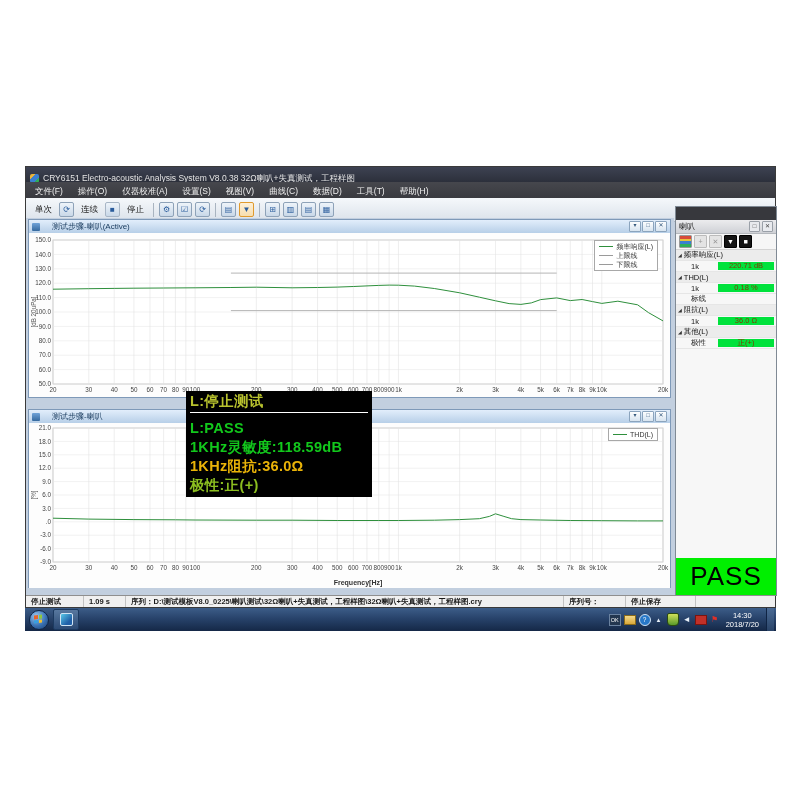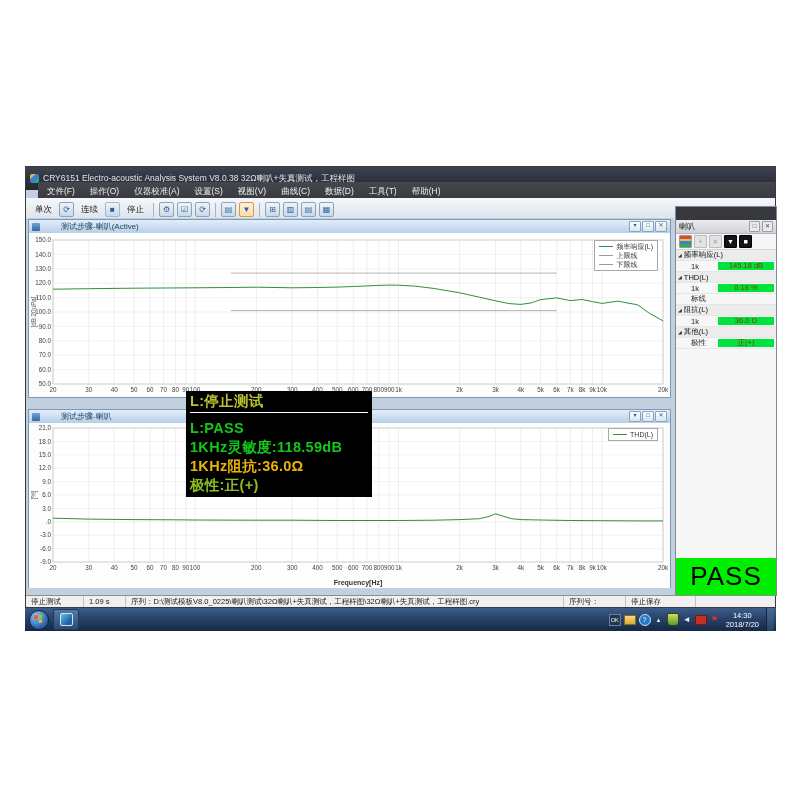--- a/index.html
+++ b/index.html
@@ -3,36 +3,36 @@
 <meta charset="utf-8">
 <style>
   html,body{margin:0;padding:0;background:#fff;}
   .canvas{position:relative;width:800px;height:800px;background:#ffffff;overflow:hidden;
           font-family:"Liberation Sans","DejaVu Sans",sans-serif;-webkit-font-smoothing:antialiased;}
   
   .app{position:absolute;left:25px;top:166px;width:751px;height:442px;background:#c2cfdf;border:1px solid #3a3a3a;box-sizing:border-box;}
   .titlebar{position:absolute;left:0;top:0;right:0;height:15px;background:linear-gradient(#3d4252,#23262f);
             display:flex;align-items:center;gap:4px;padding:4px 4px;color:#e4e4e4;font-size:8.5px;white-space:nowrap;overflow:hidden;}
   .appicon{width:9px;height:9px;background:linear-gradient(135deg,#e8b33a 0 30%,#3a7fd0 30% 70%,#2fae5a 70%);border-radius:2px;flex:0 0 auto;}
-  .menubar{position:absolute;left:12px;top:15px;right:0;height:20px;background:linear-gradient(#46474d,#36373c);
+  .menubar{position:absolute;left:0;top:15px;right:0;height:20px;background:linear-gradient(#46474d,#36373c);
            display:flex;align-items:center;gap:15px;padding:0 9px;color:#f0f0f0;font-size:8.5px;}
   .menubar span{cursor:default;}
   .toolbar{position:absolute;left:0;top:31px;right:0;height:24px;background:linear-gradient(#f5f8fb,#dbe2ea);
            border-bottom:1px solid #aeb8c4;display:flex;align-items:center;gap:3px;padding:0 5px;font-size:8.5px;color:#222;box-sizing:border-box;}
   .tbtn{display:flex;align-items:center;gap:2px;padding:1px 3px;border:1px solid transparent;border-radius:2px;}
   .ticon{width:13px;height:13px;border-radius:2px;border:1px solid #8ea2b8;background:linear-gradient(#eef4fa,#c9d8e8);
          display:flex;align-items:center;justify-content:center;font-size:8px;color:#2a5c9c;}
   .ticon.plain{border-color:#a8b6c6;}
   .ticon.orange{border-color:#e09a2e;background:linear-gradient(#fdf0d8,#f7ddae);}
   .tsep{width:1px;height:14px;background:#a9b4c0;margin:0 2px;}
   
   .main{position:absolute;left:0;top:51px;width:648px;bottom:11px;background:#c2cfdf;}
   .panel{position:absolute;left:2px;width:643px;height:179px;background:#fff;border:1px solid #7e99b8;box-sizing:border-box;}
   .phead{height:13px;background:linear-gradient(#e2eefb,#b7cfe8);border-bottom:1px solid #93aac2;
-         display:flex;align-items:center;gap:21px;padding:0 3px;font-size:8px;color:#17395c;}
+         display:flex;align-items:center;gap:12px;padding:0 3px;font-size:8px;color:#17395c;}
   .picon{width:8px;height:8px;background:linear-gradient(#6fa2d8,#35699e);border-radius:1px;flex:0 0 auto;}
   .pbtns{margin-left:auto;display:flex;gap:1px;}
   .pbtn{width:10px;height:9px;border:1px solid #8ba4bd;background:linear-gradient(#fdfefe,#d7e4f0);
         font-size:6px;line-height:7px;text-align:center;color:#365a7e;border-radius:1px;}
   .chartsvg{position:absolute;left:0;top:13px;}
   .legend{position:absolute;background:#fff;border:1px solid #a8a8a8;padding:1px 4px;font-size:7px;color:#333;z-index:5;}
   .lgrow{display:flex;align-items:center;gap:3px;height:9px;}
   .lgline{width:14px;height:1px;display:inline-block;}
   
   .overlay{position:absolute;left:160px;top:173px;width:186px;z-index:50;background:#000;
@@ -55,21 +55,21 @@
   .trow{height:10px;display:flex;align-items:center;border-bottom:1px solid #e6e6e6;}
   .trow.group{background:#ececec;padding-left:2px;gap:2px;color:#111;}
   .tri{font-size:5px;color:#333;}
   .trow.child .tlabel{width:42px;padding-left:15px;box-sizing:border-box;}
   .tval{flex:1;margin:1px 2px 1px 0;background:#00e23c;color:#7d3a00;text-align:center;font-size:7.5px;height:8px;line-height:8px;}
   .tval.empty{background:transparent;color:transparent;}
   .pass{flex:0 0 auto;height:37px;background:#00ef00;display:flex;align-items:center;justify-content:center;
         font-size:26px;color:#000;letter-spacing:1px;}
   
   .statusbar{position:absolute;left:0;right:0;bottom:0;height:11px;background:#f0f0f0;border-top:1px solid #8f8f8f;
-             display:flex;align-items:center;font-size:7.5px;color:#1a1a1a;white-space:nowrap;overflow:hidden;}
+             display:flex;align-items:center;font-size:7.5px;color:#1a1a1a;white-space:nowrap;overflow:hidden;font-weight:bold;}
   .sseg{padding:0 5px;border-right:1px solid #c2c2c2;height:100%;display:flex;align-items:center;box-sizing:border-box;overflow:hidden;}
   
   .taskbar{position:absolute;left:25px;top:608px;width:751px;height:23px;
            background:linear-gradient(#3c5d88 0%,#28436b 45%,#152档847 100%);
            background:linear-gradient(#3c5d88 0%,#28436b 45%,#152847 100%);
            display:flex;align-items:center;padding:0 2px;box-sizing:border-box;}
   .orb{width:18px;height:18px;border-radius:50%;margin-left:2px;flex:0 0 auto;
        background:radial-gradient(circle at 35% 30%,#9cc8f0,#3a72b4 55%,#1c3d6b);border:1px solid #0f2547;position:relative;}
   .orb .flag{position:absolute;left:4px;top:4px;width:8px;height:8px;display:grid;grid-template-columns:1fr 1fr;grid-template-rows:1fr 1fr;gap:1px;transform:skewY(-6deg);}
   .orb .flag i{display:block;}
@@ -374,21 +374,21 @@
         <span class="rticon black">▼</span>
         <span class="rticon black">■</span>
       </div>
       <div class="rtree">
         <div class="trow group">
           <span class="tri">◢</span>
           <span>频率响应(L)</span>
         </div>
         <div class="trow child">
           <span class="tlabel">1k</span>
-          <span class="tval">145.18 dB</span>
+          <span class="tval">220.71 dB</span>
         </div>
         <div class="trow group">
           <span class="tri">◢</span>
           <span>THD(L)</span>
         </div>
         <div class="trow child">
           <span class="tlabel">1k</span>
           <span class="tval">0.18 %</span>
         </div>
         <div class="trow child">

